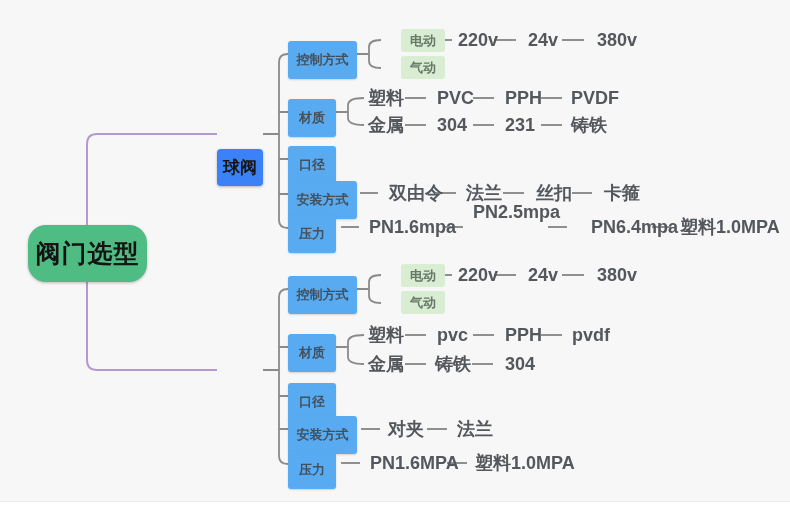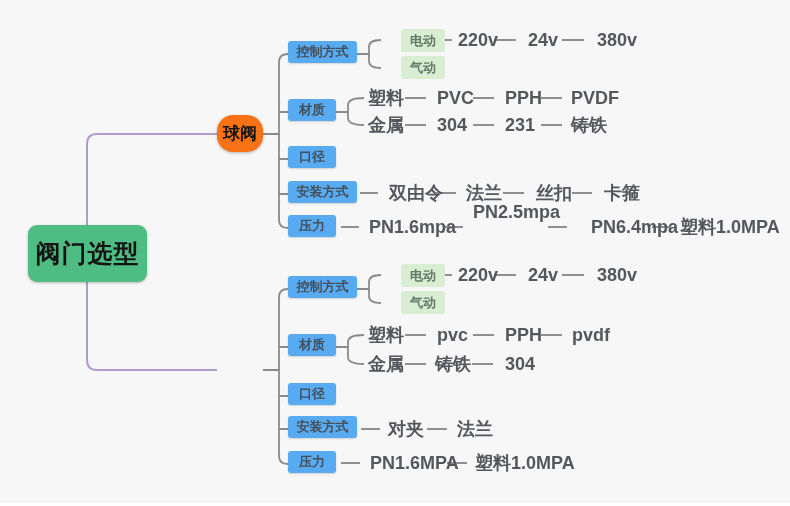--- a/index.html
+++ b/index.html
@@ -5,30 +5,31 @@
   html,body{margin:0;padding:0;background:#ffffff;}
   .stage{
     position:relative;width:790px;height:506px;overflow:hidden;
     background:#f7f7f8;
     font-family:"Liberation Sans","DejaVu Sans",sans-serif;
   }
   .bottom-strip{position:absolute;left:0;top:501px;width:790px;height:5px;background:#ffffff;border-top:1px solid #ececec;}
   svg.wires{position:absolute;left:0;top:0;}
   .node{position:absolute;display:flex;align-items:center;justify-content:center;box-sizing:border-box;white-space:nowrap;}
   .root{
-    background:#4fbc84;border-radius:9px;font-size:25px;font-weight:700;color:#141414;
+    background:#4fbc84;border-radius:18px;font-size:25px;font-weight:700;color:#141414;
     letter-spacing:1px;box-shadow:0 1px 3px rgba(0,0,0,.25);
   }
   .branch{
-    background:#f97316;border-radius:16px;font-size:17px;font-weight:700;color:#151515;
+    background:#3b82f6;border-radius:4px;font-size:17px;font-weight:700;color:#151515;
     box-shadow:0 1px 3px rgba(0,0,0,.28);
+    margin-top:34px;
   }
   .cat{
     background:#58abf0;border-radius:3px;font-size:13px;font-weight:700;color:#44505c;
-    height:22px;box-shadow:0 1px 2px rgba(0,0,0,.15);
+    height:38px;box-shadow:0 1px 2px rgba(0,0,0,.15);
   }
   .gleaf{
     background:#d8edd2;border-radius:3px;font-size:13px;font-weight:700;color:#68796a;
     width:44px;height:23px;margin-left:20px;
   }
   .leaf{
     position:absolute;font-size:18px;font-weight:700;color:#54575b;line-height:1;
     transform:translateY(-50%);white-space:nowrap;
   }
 </style>

